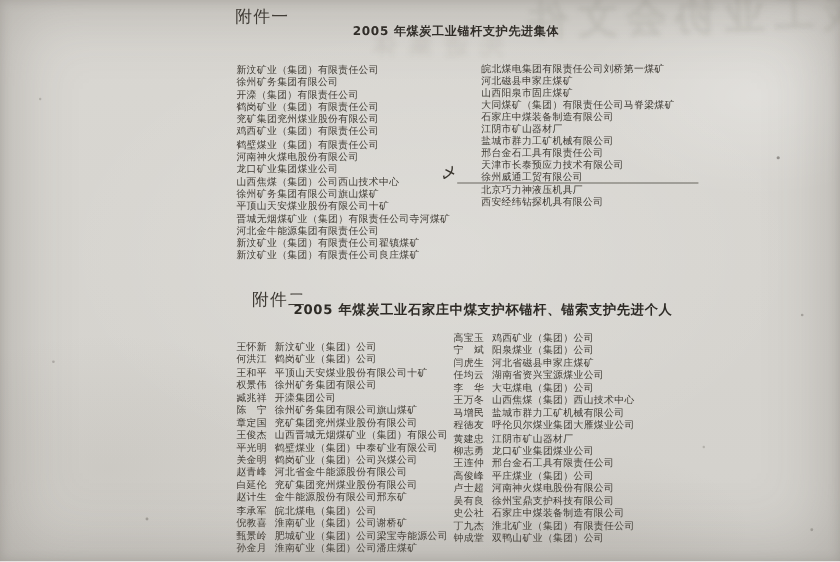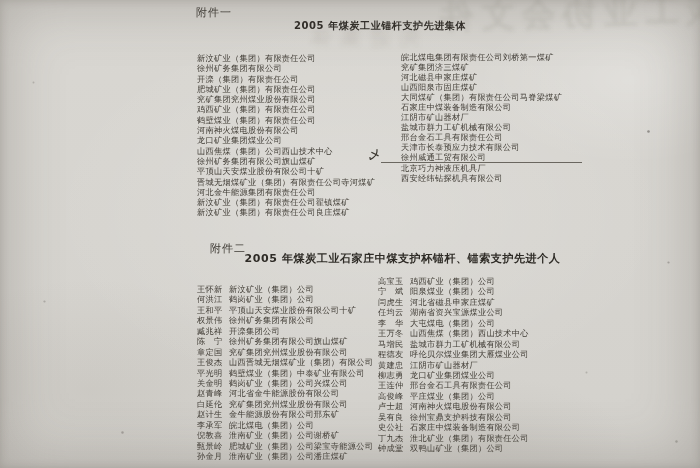--- a/index.html
+++ b/index.html
@@ -8,21 +8,21 @@
     position:relative;width:700px;height:468px;overflow:hidden;
     background:
       radial-gradient(220px 120px at 630px 80px, rgba(255,255,255,.22), transparent 70%),
       radial-gradient(260px 160px at 90px 390px, rgba(118,110,98,.09), transparent 70%),
       radial-gradient(420px 260px at 360px 210px, rgba(255,255,255,.16), transparent 75%),
       radial-gradient(180px 90px at 500px 440px, rgba(118,110,98,.07), transparent 70%),
       linear-gradient(#d9d7d2,#d3d1cc);
   }
   .vignette{position:absolute;inset:0;pointer-events:none;
     box-shadow:inset 0 0 55px 8px rgba(98,94,85,.30), inset 0 0 10px rgba(80,76,70,.22);}
-  .attach-label{position:absolute;font-size:11px;color:#3d3933;letter-spacing:1px;filter:blur(.25px);font-family:Liberation Mono, monospace;}
+  .attach-label{position:absolute;font-size:14px;color:#3d3933;letter-spacing:1px;filter:blur(.25px);font-family:Liberation Mono, monospace;}
   #att1{left:196px;top:5px;}
   #att2{left:210px;top:241px;}
   .doc-title{position:absolute;text-align:center;font-weight:bold;color:#2e2b26;
     letter-spacing:.6px;white-space:nowrap;filter:blur(.25px);}
   #title1{left:190px;top:19px;width:380px;font-size:10px;}
   #title2{left:200px;top:251px;width:405px;font-size:11px;}
   .col{position:absolute;color:#403c35;filter:blur(.3px);}
   .col .row{white-space:nowrap;letter-spacing:.3px;font-size:8.2px;position:relative;}
   .col-s1 .row{height:10.3px;line-height:10.3px;}
   #s1-right .row{height:10.0px;line-height:10.0px;padding-left:20px;}
@@ -60,38 +60,37 @@
   <div class="ghost" id="ghost2">先进集体</div>
 
   <div class="attach-label" id="att1">附件一</div>
 
   <div class="doc-title" id="title1">2005 年煤炭工业锚杆支护先进集体</div>
 
   <div class="col col-s1" id="s1-left">
       <div class="row">新汶矿业（集团）有限责任公司</div>
       <div class="row">徐州矿务集团有限公司</div>
       <div class="row">开滦（集团）有限责任公司</div>
-      <div class="row">肥城矿业（集团）有限责任公司</div>
+      <div class="row">鹤岗矿业（集团）有限责任公司</div>
       <div class="row">兖矿集团兖州煤业股份有限公司</div>
       <div class="row">鸡西矿业（集团）有限责任公司</div>
       <div class="row">鹤壁煤业（集团）有限责任公司</div>
       <div class="row">河南神火煤电股份有限公司</div>
       <div class="row">龙口矿业集团煤业公司</div>
       <div class="row">山西焦煤（集团）公司西山技术中心</div>
       <div class="row">徐州矿务集团有限公司旗山煤矿</div>
       <div class="row">平顶山天安煤业股份有限公司十矿</div>
       <div class="row">晋城无烟煤矿业（集团）有限责任公司寺河煤矿</div>
       <div class="row">河北金牛能源集团有限责任公司</div>
       <div class="row">新汶矿业（集团）有限责任公司翟镇煤矿</div>
       <div class="row">新汶矿业（集团）有限责任公司良庄煤矿</div>
     </div>
 
   <div class="col col-s1" id="s1-right">
       <div class="row">皖北煤电集团有限责任公司刘桥第一煤矿</div>
-      <div class="row">兖矿集团济三煤矿</div>
       <div class="row">河北磁县申家庄煤矿</div>
       <div class="row">山西阳泉市固庄煤矿</div>
       <div class="row">大同煤矿（集团）有限责任公司马脊梁煤矿</div>
       <div class="row">石家庄中煤装备制造有限公司</div>
       <div class="row">江阴市矿山器材厂</div>
       <div class="row">盐城市群力工矿机械有限公司</div>
       <div class="row">邢台金石工具有限责任公司</div>
       <div class="row">天津市长泰预应力技术有限公司</div>
       <div class="row u"><span class="mark">乄</span>徐州威通工贸有限公司</div>
       <div class="row">北京巧力神液压机具厂</div>

